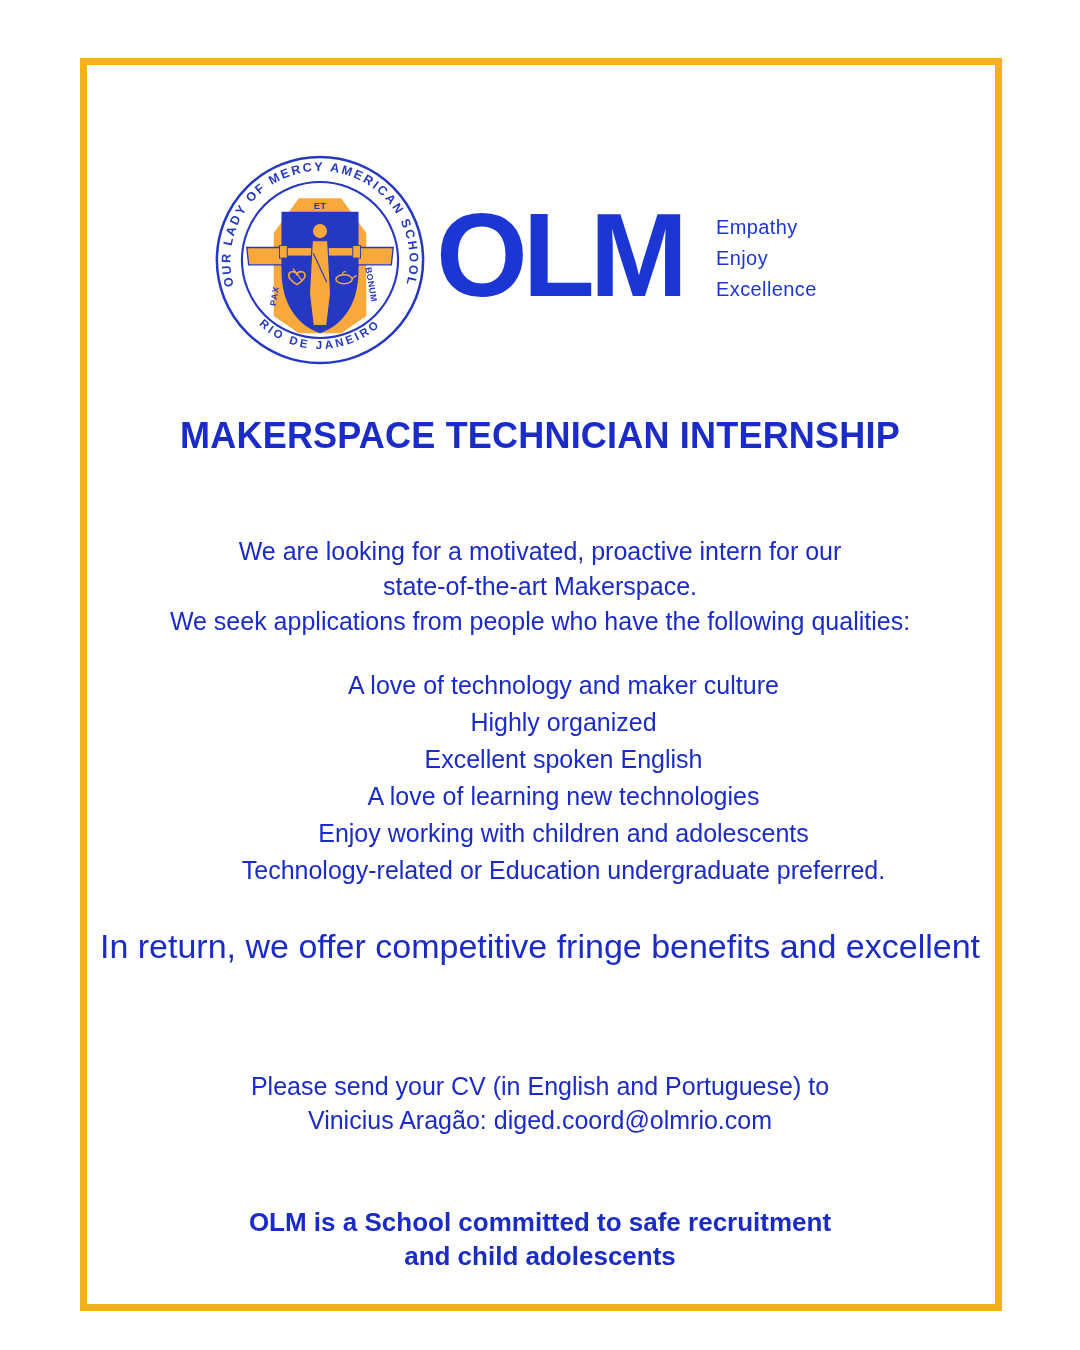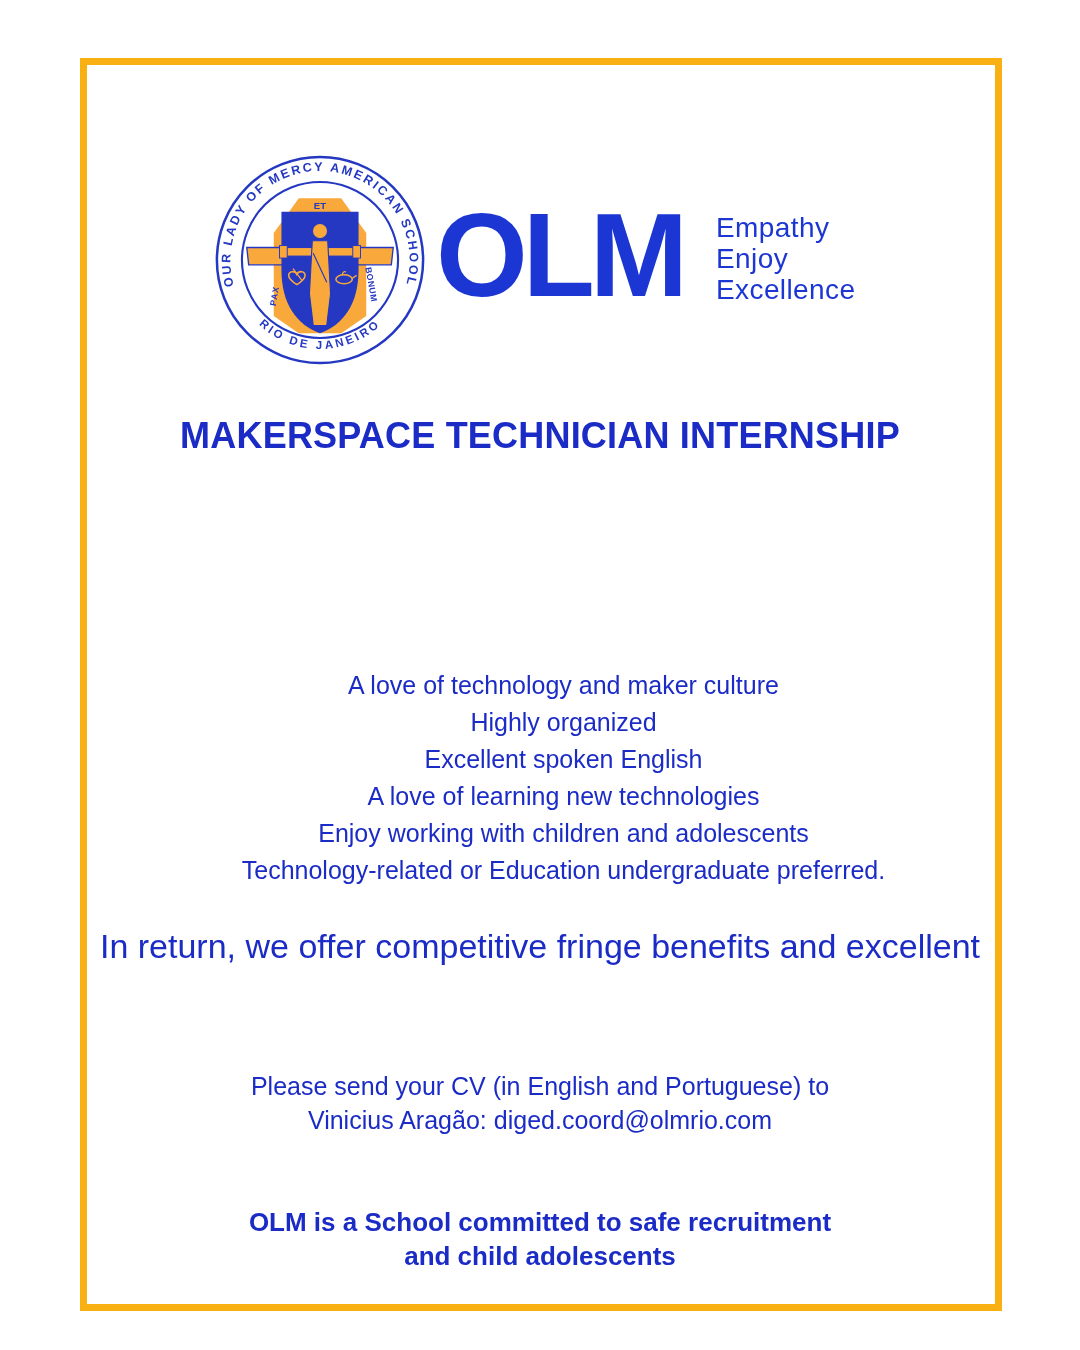--- a/index.html
+++ b/index.html
@@ -31,21 +31,21 @@
   
   .seal{position:absolute;left:214px;top:146px;width:212px;height:212px;}
   .seal text{font-family:"Liberation Sans",sans-serif;fill:var(--seal-blue);}
   .wordmark{
     position:absolute;left:436px;top:188px;
     font-size:118px;font-weight:900;line-height:1;
     letter-spacing:-5px;color:var(--brand-blue);
   }
   .tagline{
     position:absolute;left:716px;top:204px;
-    font-size:28px;line-height:31px;letter-spacing:.4px;
+    font-size:20px;line-height:31px;letter-spacing:.4px;
     font-weight:500;color:var(--brand-blue);
   }
   
   .block{position:absolute;left:0;width:100%;text-align:center;color:var(--text-blue);}
   .title{top:409px;font-size:36px;font-weight:700;letter-spacing:.2px;line-height:38px;}
   .intro{top:526px;font-size:25px;line-height:35px;}
   .qualities{top:659px;font-size:25px;line-height:37px;padding-left:47px;}
   .benefits{top:920px;font-size:34px;line-height:37px;}
   .contact{top:1061px;font-size:25px;line-height:34px;}
   .footer{top:1197px;font-size:26px;font-weight:700;line-height:34px;}
@@ -108,20 +108,25 @@
   <div class="wordmark">OLM</div>
 
   <div class="tagline">
     <div>Empathy</div>
     <div>Enjoy</div>
     <div>Excellence</div>
   </div>
 
   <h1 class="block title">MAKERSPACE TECHNICIAN INTERNSHIP</h1>
 
+  <div class="block intro">
+    <div>We are looking for a motivated, proactive intern for our</div>
+    <div>state-of-the-art Makerspace.</div>
+    <div>We seek applications from people who have the following qualities:</div>
+  </div>
 
   <div class="block qualities">
     <div>A love of technology and maker culture</div>
     <div>Highly organized</div>
     <div>Excellent spoken English</div>
     <div>A love of learning new technologies</div>
     <div>Enjoy working with children and adolescents</div>
     <div>Technology-related or Education undergraduate preferred.</div>
   </div>
 

